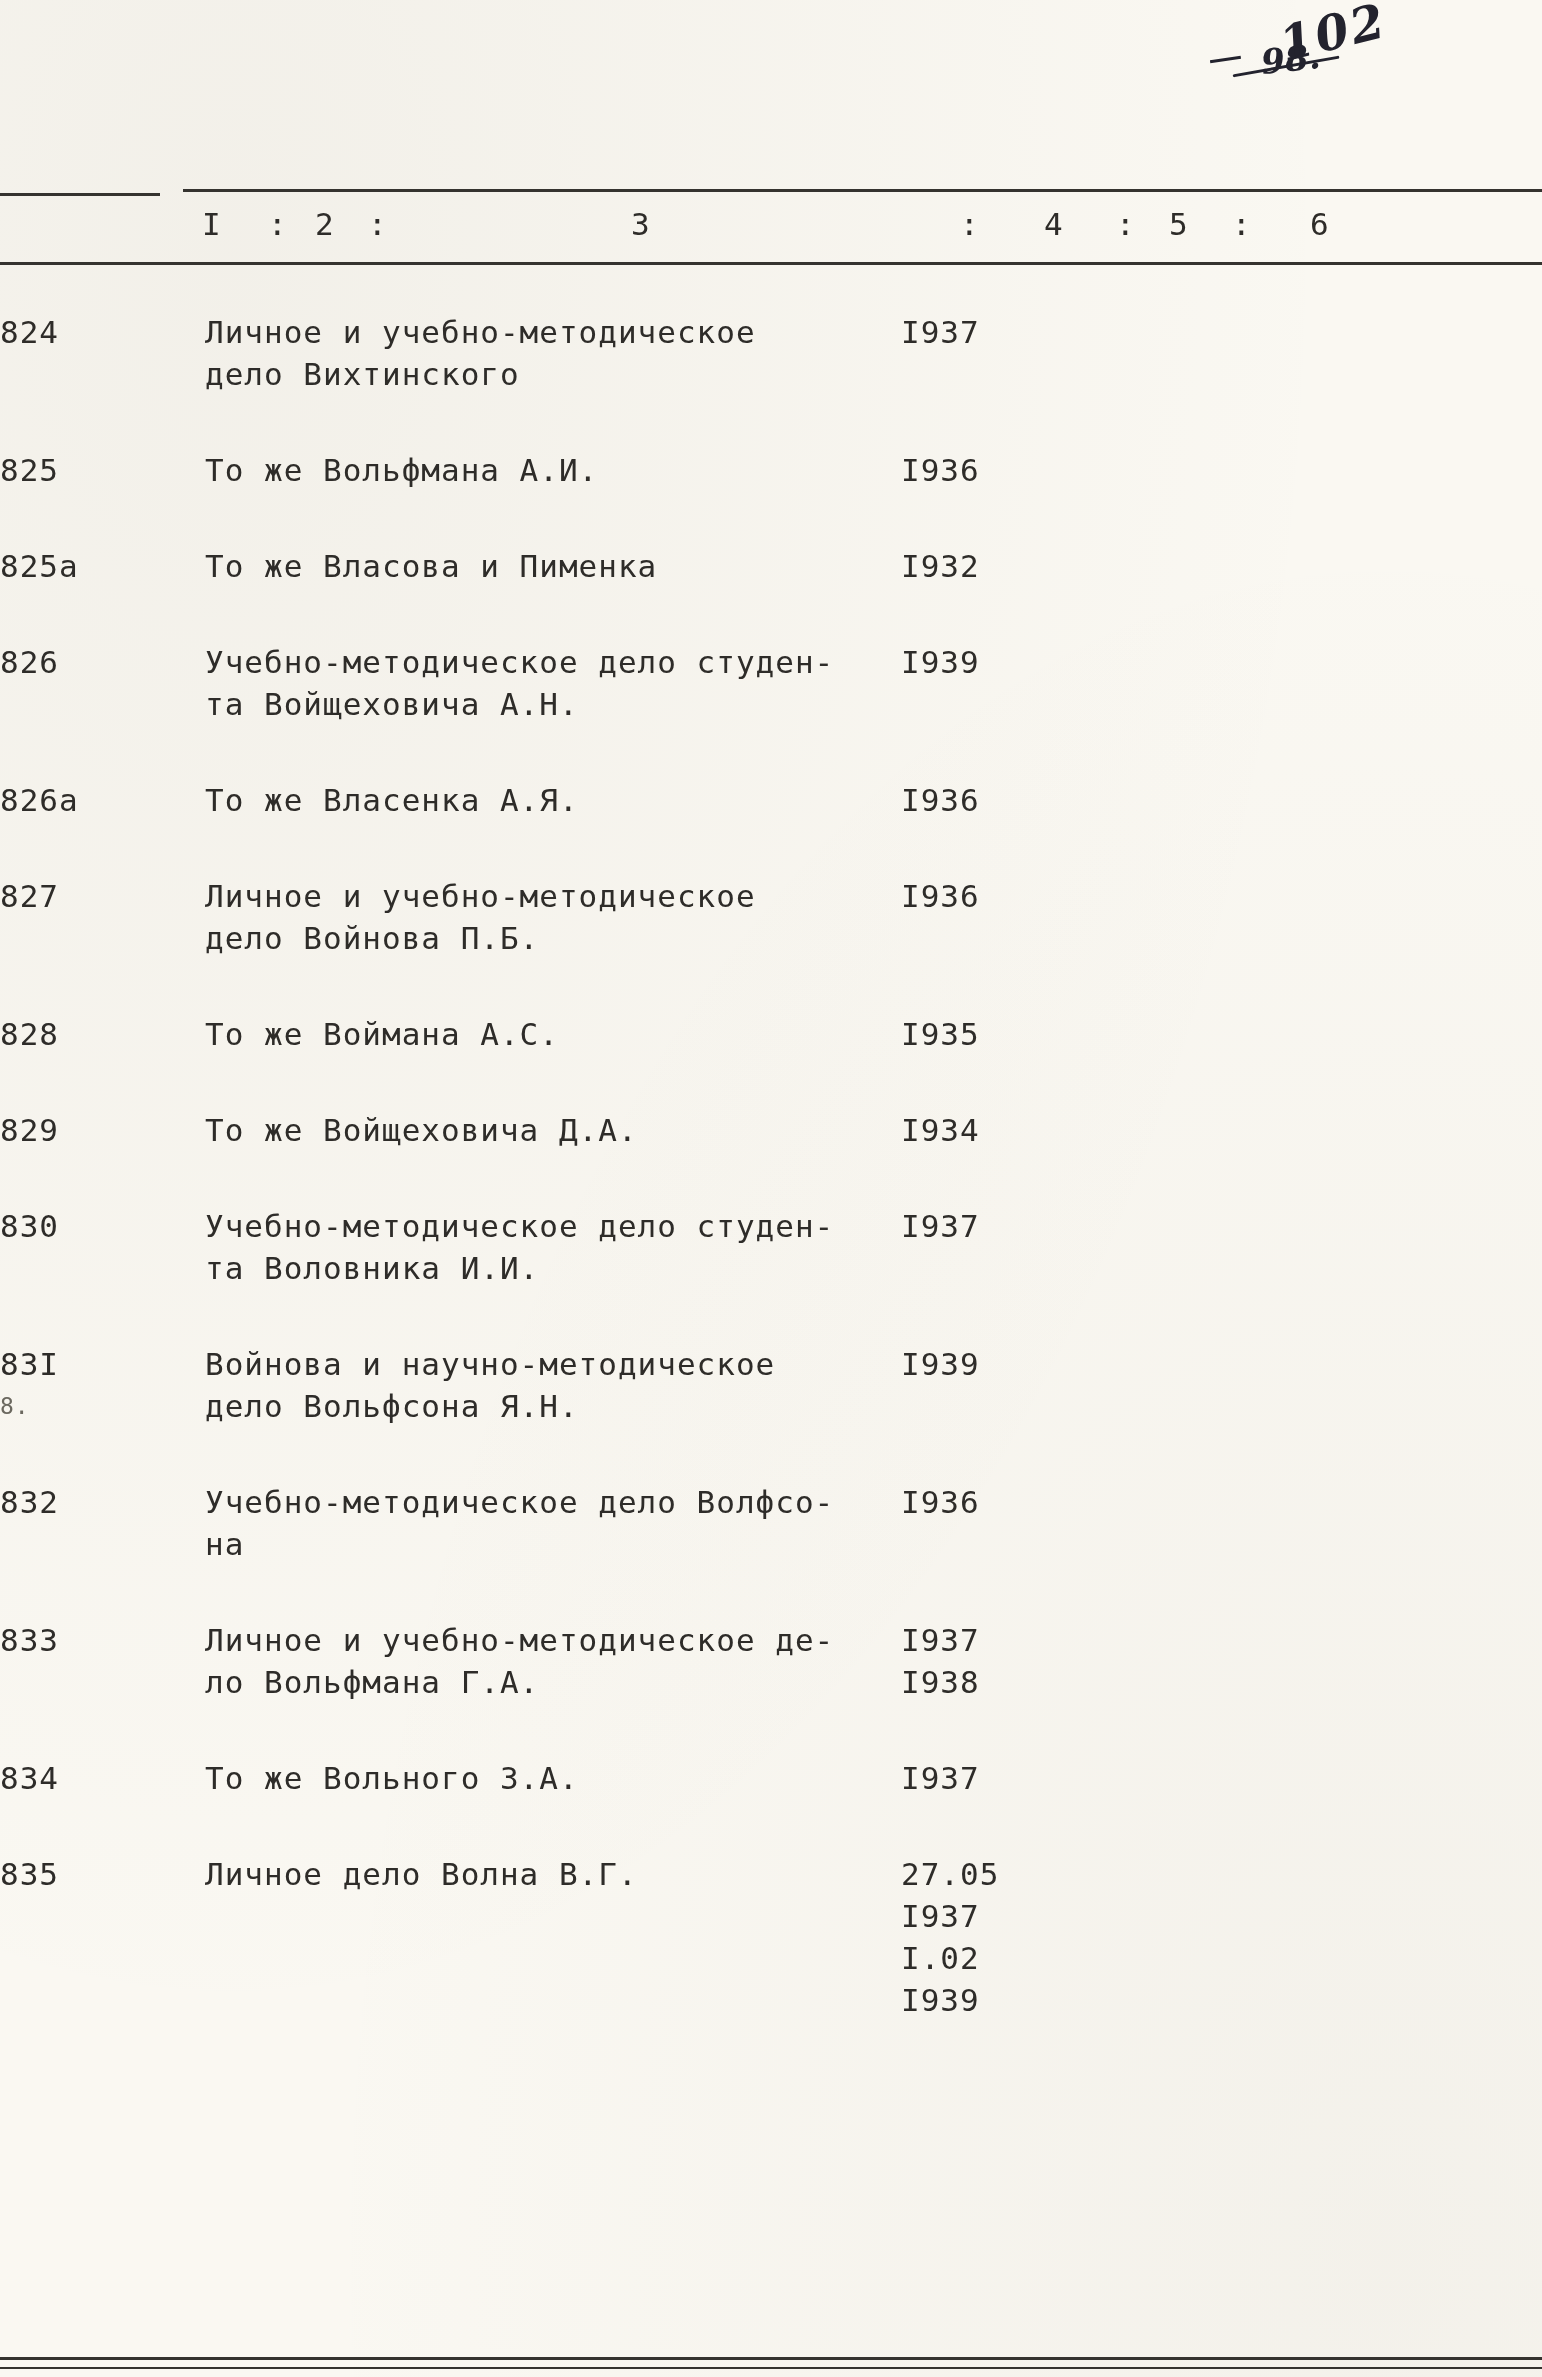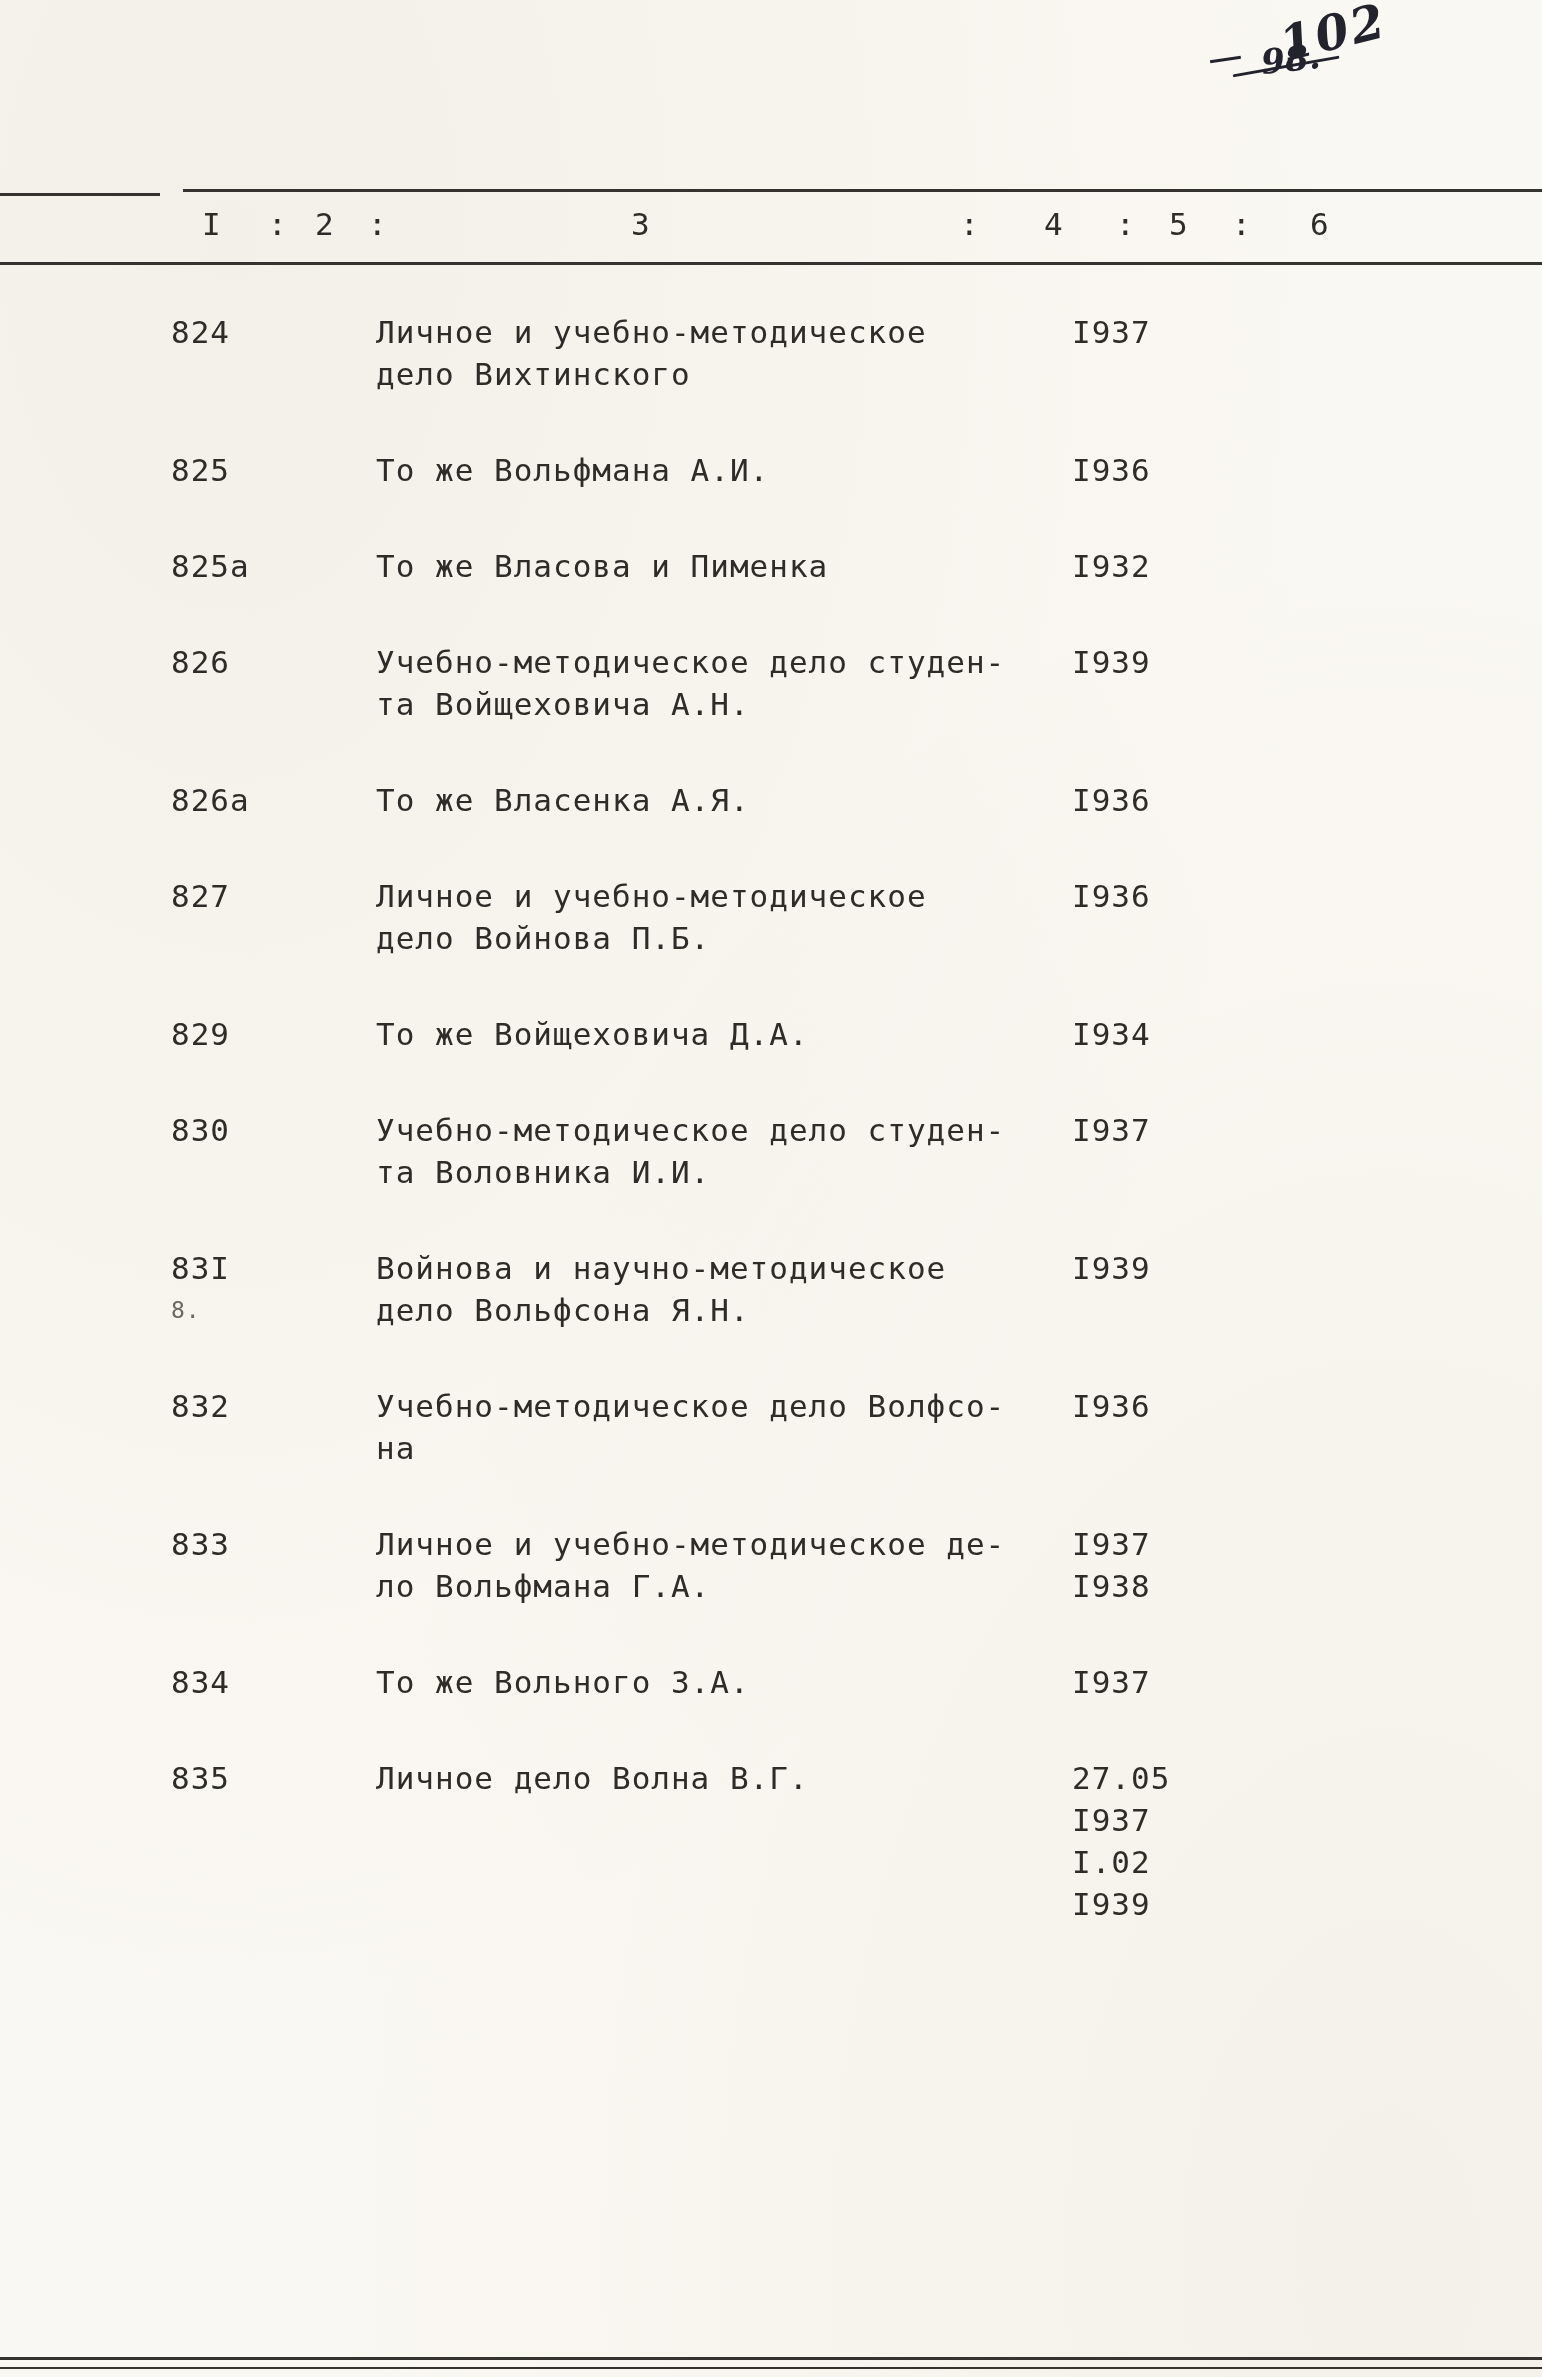--- a/index.html
+++ b/index.html
@@ -54,21 +54,21 @@
   .rule-page-bot-2 {left:0;    top:2367px;width:1542px; height:2px;}
   
   .col-header{
     position:absolute; top:206px; left:0; width:1542px; height:40px;
     font-size:31px;
   }
   .col-header span{position:absolute; top:0;}
   
   .table-body{
     position:absolute; top:311px; left:0; width:1248px;
-    padding-left:171px; box-sizing:border-box;
+    box-sizing:border-box;
     font-size:31px; letter-spacing:1px;
   }
   .row{
     display:grid;
     grid-template-columns:205px 696px auto;
     align-items:start;
     margin-bottom:54px;
   }
   .line{line-height:42px; white-space:pre;}
   .col-num{position:relative;}
@@ -181,20 +181,32 @@
     </div>
     <div class="col-desc">
         <div class="line">Личное и учебно-методическое</div>
         <div class="line">дело Войнова П.Б.</div>
       </div>
     <div class="col-date">
         <div class="line">I936</div>
       </div>
   </div>
 
+  <div class="row">
+    <div class="col-num">
+      <div class="line">828</div>
+
+    </div>
+    <div class="col-desc">
+        <div class="line">То же Воймана А.С.</div>
+      </div>
+    <div class="col-date">
+        <div class="line">I935</div>
+      </div>
+  </div>
 
   <div class="row">
     <div class="col-num">
       <div class="line">829</div>
 
     </div>
     <div class="col-desc">
         <div class="line">То же Войщеховича Д.А.</div>
       </div>
     <div class="col-date">

